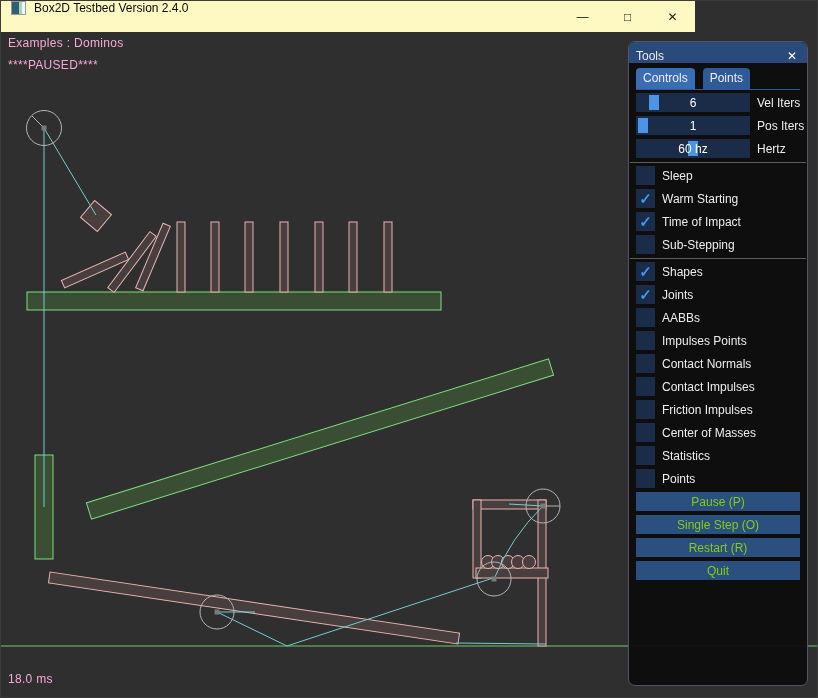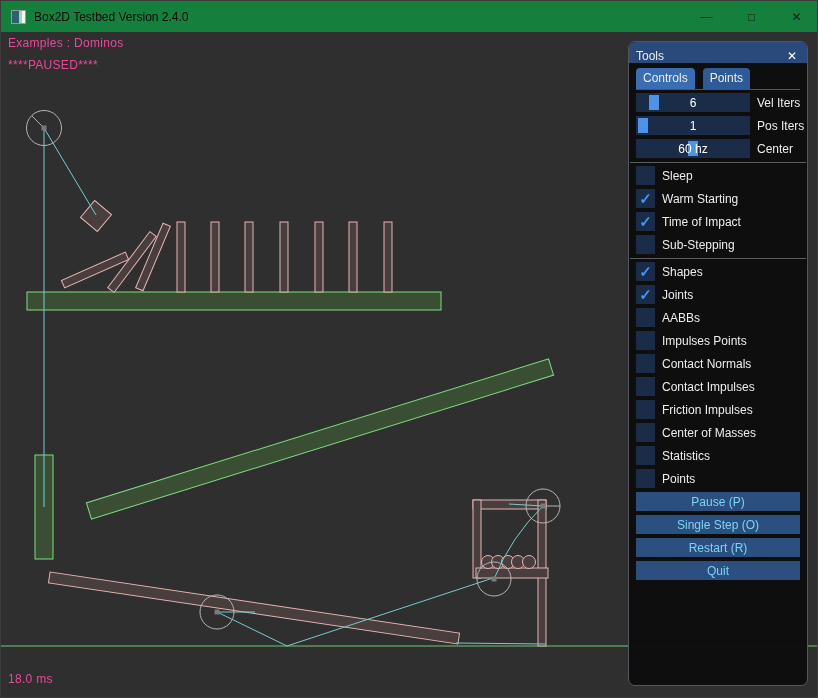--- a/index.html
+++ b/index.html
@@ -4,36 +4,36 @@
 <style>
   * { margin:0; padding:0; box-sizing:border-box; }
   body { background:#555; }
   .window {
     position:relative; width:818px; height:698px; overflow:hidden;
     font-family:"Liberation Sans", sans-serif; background:#2f2f2f;
     border:1px solid #3c3c3c;
   }
   
   .titlebar {
-    position:absolute; top:0; left:0; width:818px; height:31px;
-    background:#15803d; display:flex; align-items:center; color:#111;
+    position:absolute; top:0; left:0; width:694px; height:31px;
+    background:#fef9c3; display:flex; align-items:flex-start; color:#111;
   }
   .app-icon { width:15px; height:14px; margin-left:10px; border:1px solid #9a9a9a;
     display:flex; background:#fff; }
   .app-icon .s1 { width:7px; background:#2f5f72; }
   .app-icon .s2 { width:3px; background:#9fd6b5; }
   .app-icon .s3 { flex:1; background:#f4f4f4; }
   .titlebar .title { margin-left:8px; font-size:12px; color:#0a0a0a; }
   .winbtns { margin-left:auto; display:flex; height:31px; }
   .winbtn { width:45px; height:31px; display:flex; align-items:center; justify-content:center;
     font-size:12px; color:#1a1a1a; }
   
   .canvas { position:absolute; top:31px; left:0; width:818px; height:667px; background:#2f2f2f; }
   .scene { position:absolute; top:0; left:0; }
-  .canvas-text { position:absolute; left:7px; font-size:12px; color:#ec4899; letter-spacing:0.3px; }
+  .canvas-text { position:absolute; left:7px; font-size:12px; color:#f9a8d4; letter-spacing:0.3px; }
   .t-example { top:4px; }
   .t-paused  { top:26px; }
   .t-frametime { top:640px; }
   .st-pink  { stroke:#e8b4b4; fill:#483e3e; }
   .st-green { stroke:#7ede7e; fill:#3a4e34; }
   .st-teal  { stroke:#74ccd1; fill:none; }
   .st-gray  { stroke:#b5b5b5; fill:none; }
   .st-ground{ stroke:#72c872; fill:none; }
   .marker   { fill:#7a7a7a; stroke:none; }
   
@@ -56,21 +56,21 @@
   .slider-box { position:relative; width:114px; height:19px; background:#1b2c48; flex:none; }
   .slider-grab { position:absolute; top:2px; bottom:2px; width:10px; background:#4b94e8; }
   .slider-value { position:absolute; left:0; right:0; top:0; bottom:0;
     display:flex; align-items:center; justify-content:center; color:#fff; }
   .widget-label { margin-left:7px; white-space:nowrap;text-align:center; }
   .checkbox { width:19px; height:19px; background:#1b2c48; flex:none;
     display:flex; align-items:center; justify-content:center; }
   .checkbox .check { color:#4296fa; font-size:15px; font-weight:bold; line-height:19px; }
   .separator { height:1px; background:#5c5c5c; margin:0 -6px 3px -6px; }
   .btn { height:19px; margin-bottom:4px; background:#2b4f7e;
-    display:flex; align-items:center; justify-content:center; color:#7dd3fc; }
+    display:flex; align-items:center; justify-content:center; color:#84cc16; }
 </style>
 </head>
 <body>
 
 <div class="window">
 
   <div class="titlebar">
     <div class="app-icon">
       <div class="s1"></div>
         <div class="s2"></div>
@@ -200,21 +200,21 @@
                 <div class="slider-grab" style="left: 2%;"></div>
                 <div class="slider-value">1</div>
               </div>
               <div class="widget-label">Pos Iters</div>
             </div>
             <div class="row">
               <div class="slider-box">
                 <div class="slider-grab" style="left: 46%;"></div>
                 <div class="slider-value">60 hz</div>
               </div>
-              <div class="widget-label">Center</div>
+              <div class="widget-label">Hertz</div>
             </div>
           </div>
         <div>
             <div class="separator"></div>
             <div class="row">
               <div class="checkbox"></div>
               <div class="widget-label">Sleep</div>
             </div>
             <div class="row">
               <div class="checkbox">

